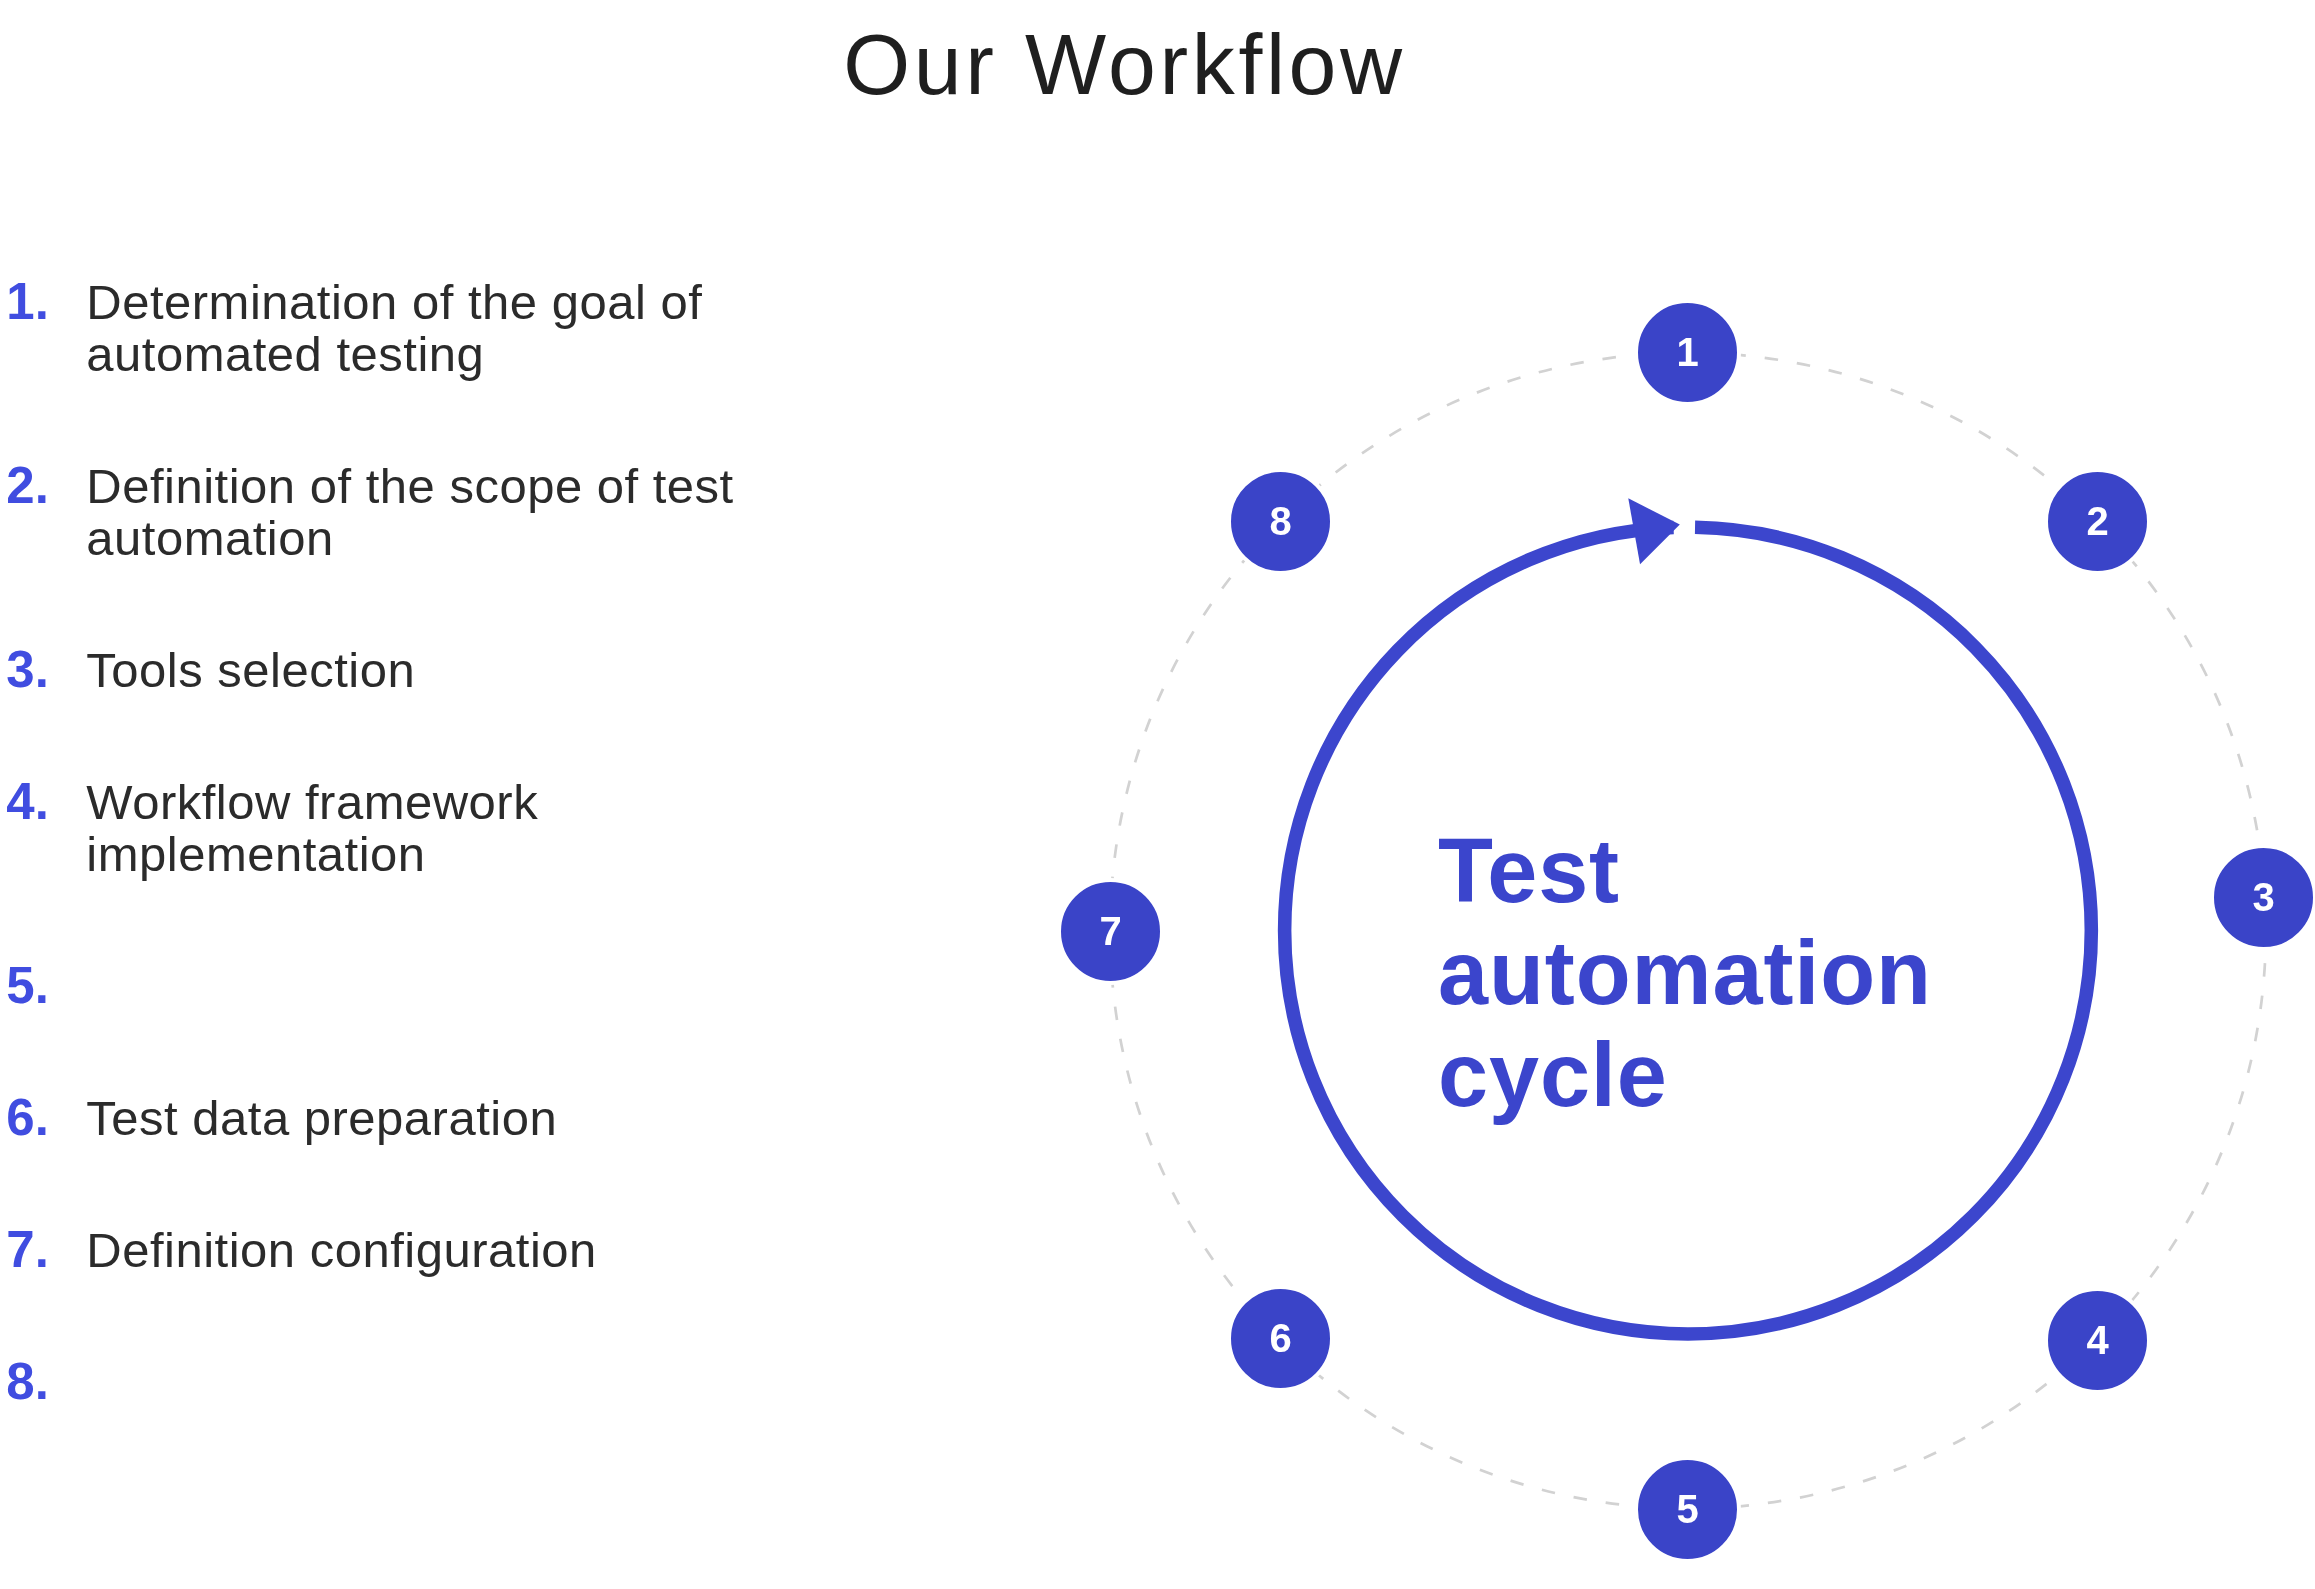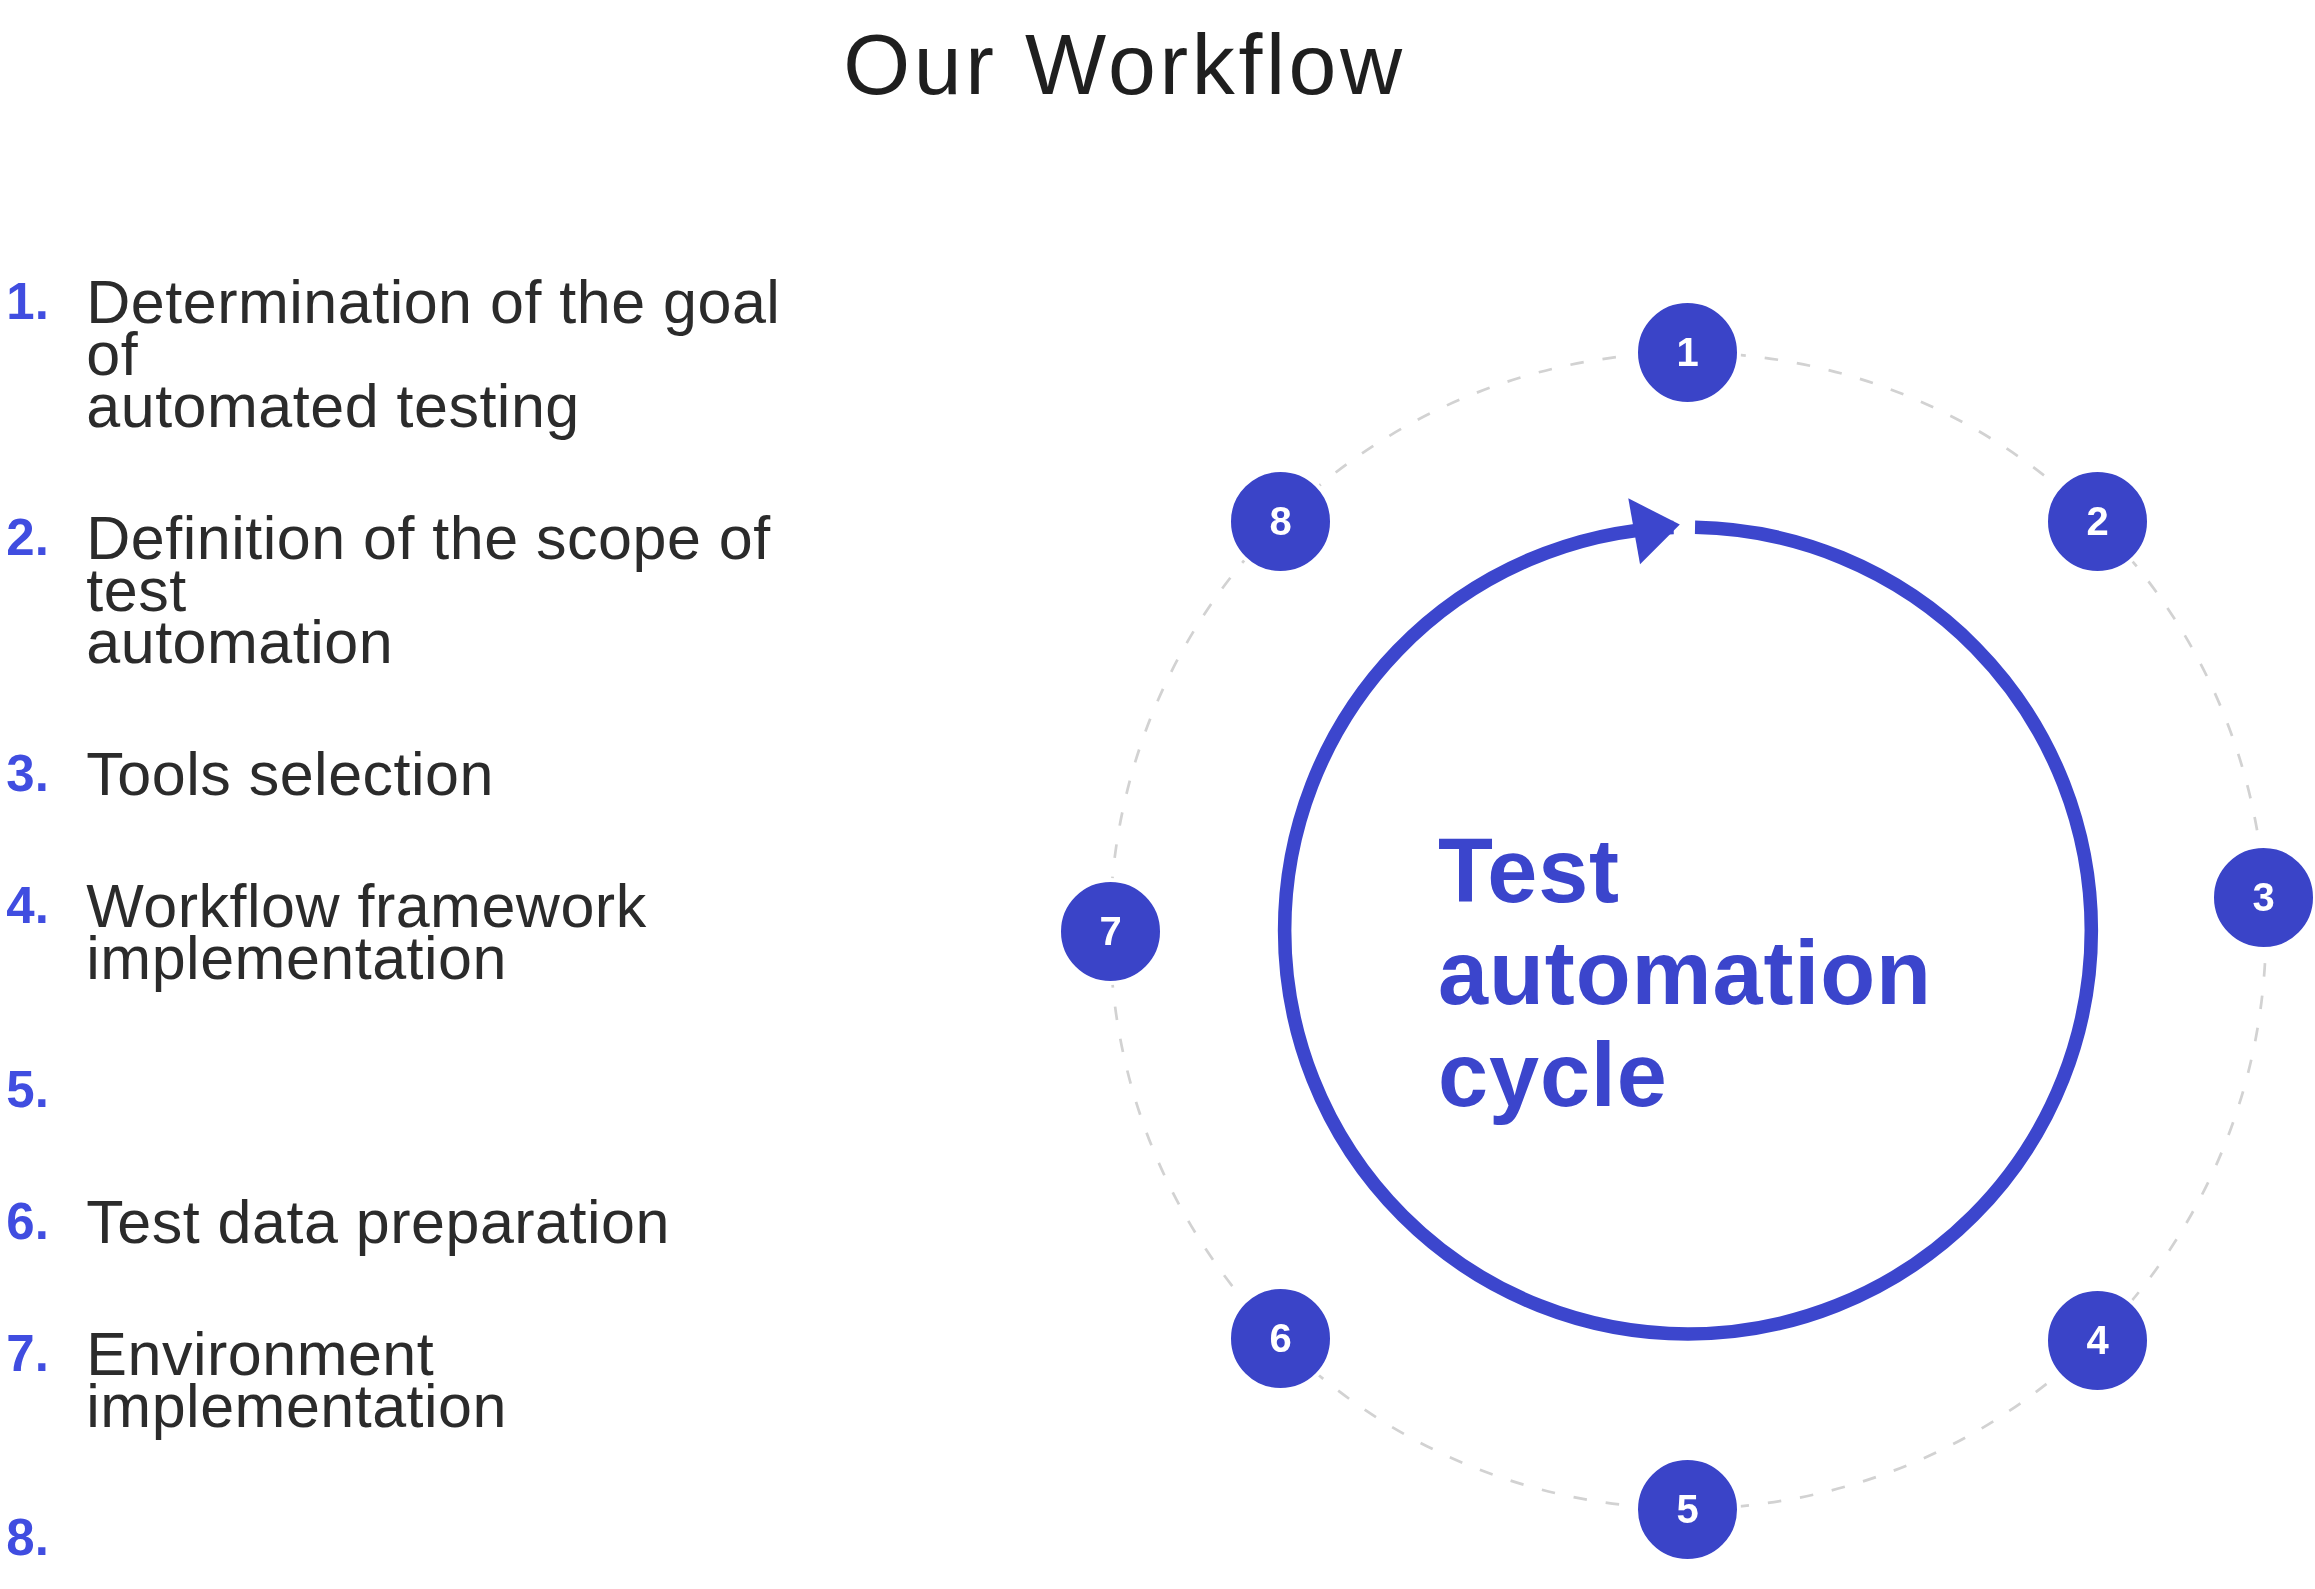--- a/index.html
+++ b/index.html
@@ -28,21 +28,21 @@
     position:absolute; left:6.3px; top:276px; width:832px;
     margin:0; padding:0; list-style:none;
   }
   .step { display:flex; align-items:flex-start; margin-bottom:80px; }
   .step .num {
     flex:0 0 80px;
     font-size:51px; font-weight:700; line-height:52px;
     color:var(--num-blue);
   }
   .step .txt {
-    font-size:61px; font-weight:300; line-height:52px;
+    font-size:49px; font-weight:300; line-height:52px;
     letter-spacing:0.5px;
     color:var(--body-color);
     white-space:pre-line;
   }
 
   .diagram-svg { position:absolute; left:0; top:0; pointer-events:none; }
 
   .node {
     position:absolute; width:107px; height:107px; box-sizing:border-box;
     border-radius:50%;
@@ -95,21 +95,21 @@
   </li>
   <li class="step">
     <span class="num">5.</span>
   </li>
   <li class="step">
     <span class="num">6.</span>
     <span class="txt">Test data preparation</span>
   </li>
   <li class="step">
     <span class="num">7.</span>
-    <span class="txt">Environment implementation</span>
+    <span class="txt">Definition configuration</span>
   </li>
   <li class="step">
     <span class="num">8.</span>
   </li>
 </ol>
 
 <svg class="diagram-svg" width="2316" height="1589" viewBox="0 0 2560 1757">
   <circle cx="1866" cy="1029" r="639" fill="none" stroke="#d2d2d2" stroke-width="3" stroke-dasharray="15 21"></circle>
   <circle cx="1866" cy="1029" r="446" fill="none" pathLength="2802" stroke="#3c46cd" stroke-width="15" stroke-dasharray="2085 24 693"></circle>
   <polygon points="1857,580 1800,551 1813,624" fill="#3c46cd"></polygon>

